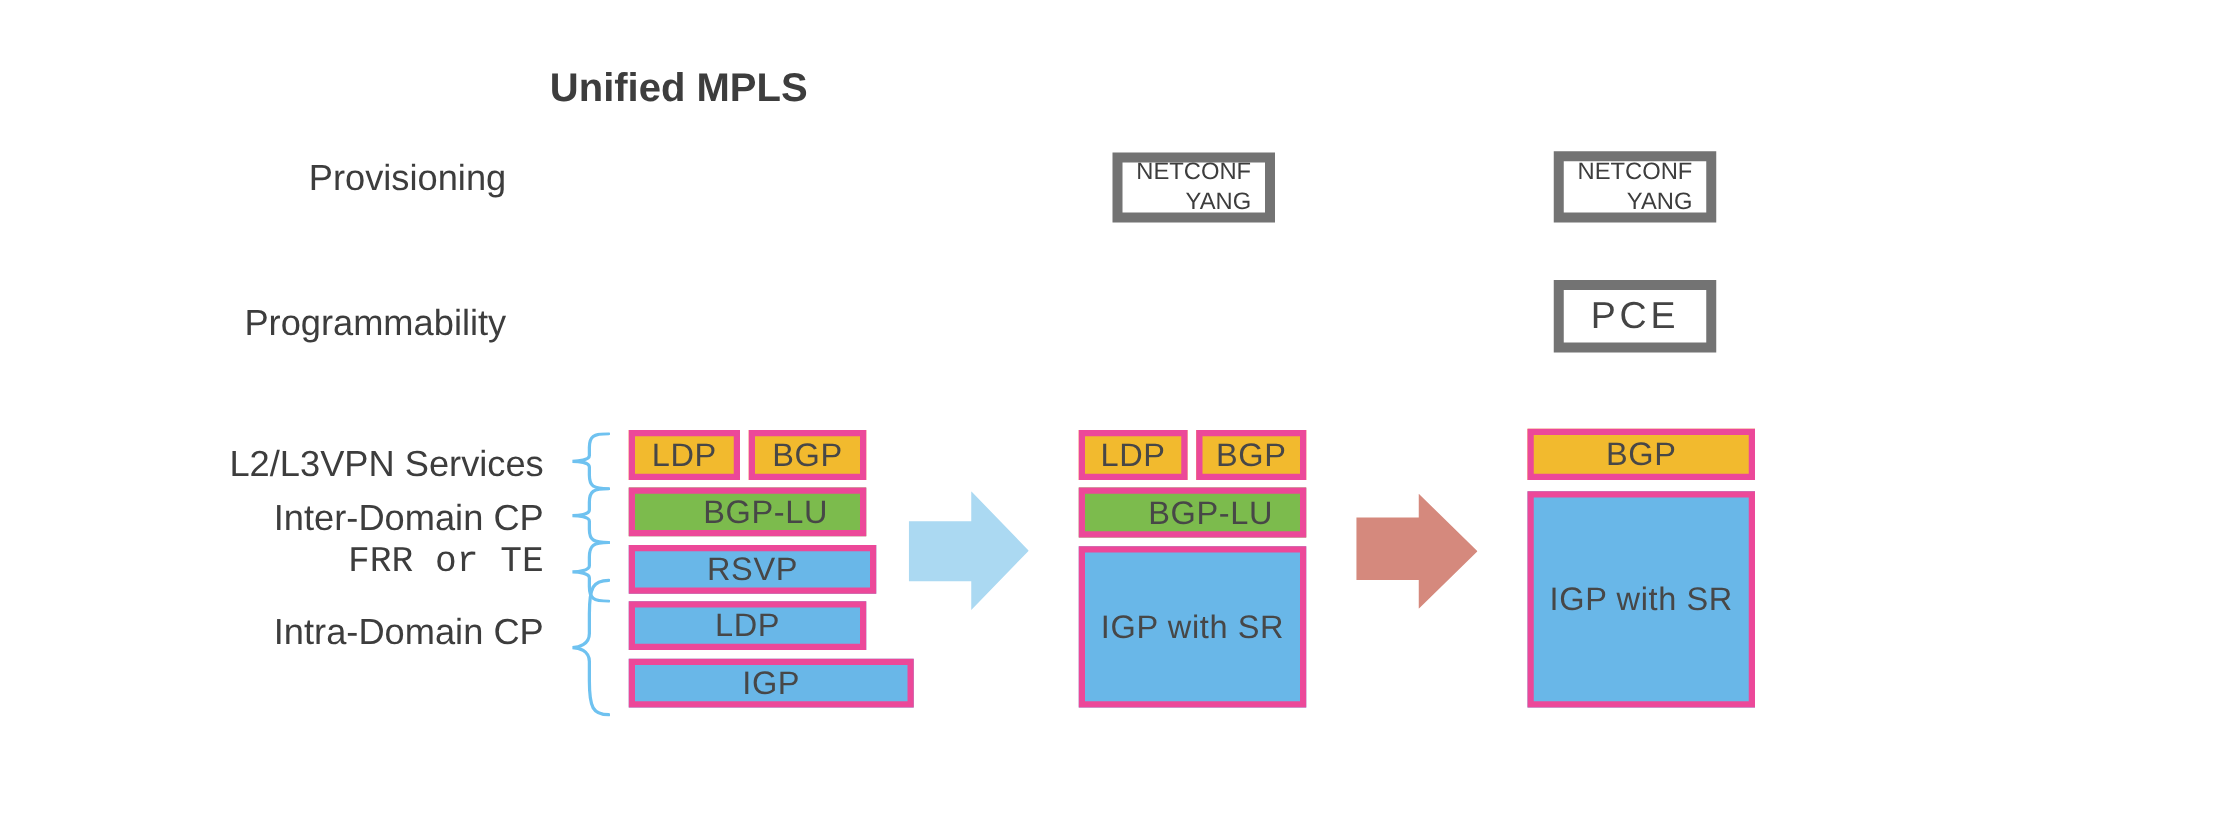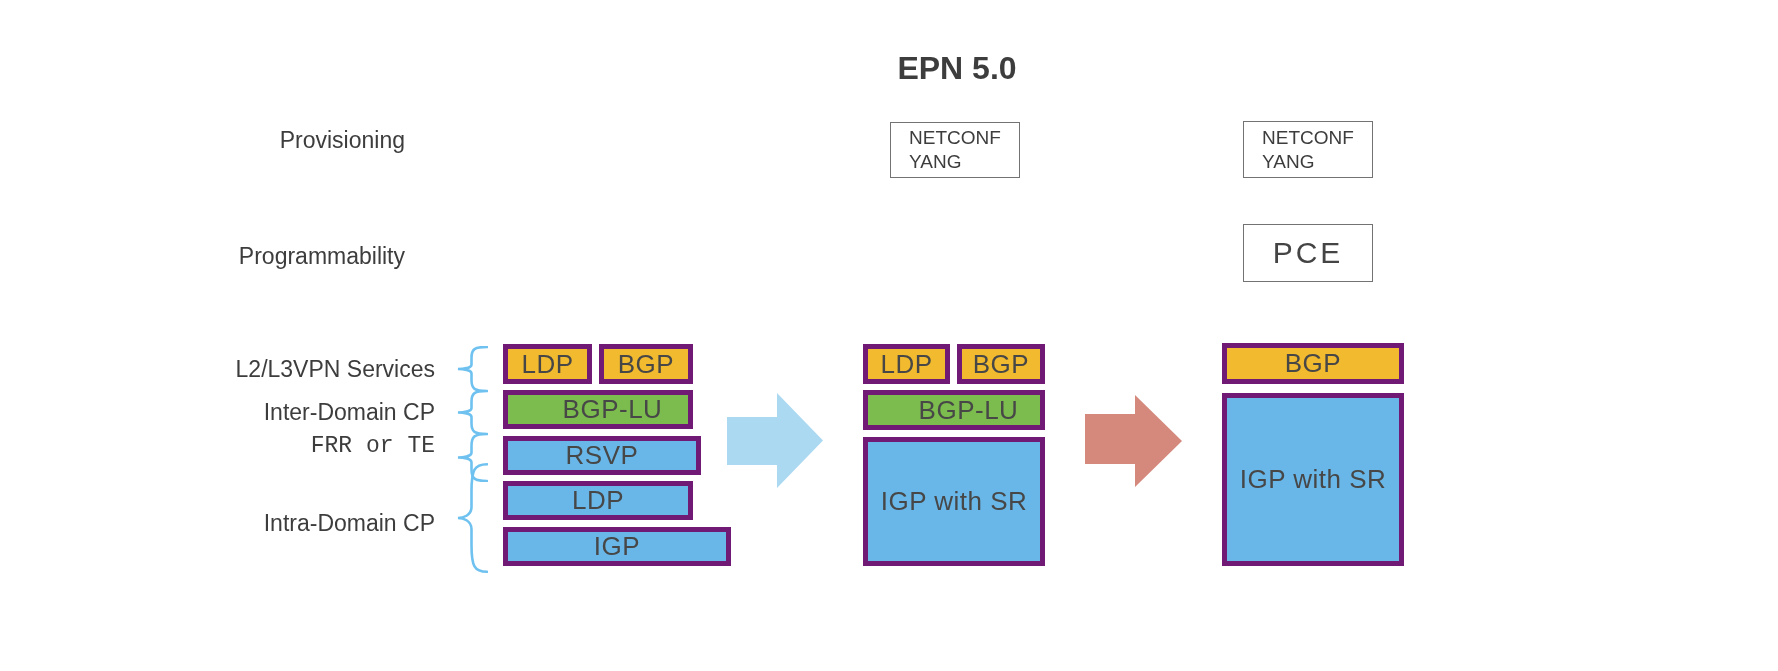--- a/index.html
+++ b/index.html
@@ -22,85 +22,85 @@
     font-weight: bold;
     color: #3d3d3d;
     line-height: 37px;
     white-space: pre-line;
   }
 
   
   .row-label {
     position: absolute;
     text-align: right;
-    font-size: 23px;
+    font-size: 29px;
     color: #3d3d3d;
     white-space: nowrap;
   }
 
   
   .brace { position: absolute; }
   .brace path {
     fill: none;
     stroke: #6fc2f0;
     stroke-width: 2.6;
     stroke-linecap: round;
     vector-effect: non-scaling-stroke;
   }
 
   
   .prov-box {
     position: absolute;
     box-sizing: border-box;
-    border: 1px solid #737373;
+    border: 8px solid #737373;
     background: #ffffff;
     display: flex;
     align-items: center;
     justify-content: center;
-    text-align: left;
+    text-align: right;
     font-size: 19px;
     line-height: 1.25;
     color: #3d3d3d;
     white-space: pre-line;
   }
   .prov-box.pce { font-size: 30px; letter-spacing: 3px; color: #444444; }
 
   
   .stack-box {
     position: absolute;
     box-sizing: border-box;
-    border: 5px solid #701a75;
+    border: 5px solid #ec4899;
     display: flex;
     align-items: center;
     justify-content: center;
     font-size: 26px;
     color: #474747;
     letter-spacing: 0.5px;
     white-space: nowrap;
     text-align: center;
   }
   .fill-yellow { background: #f2ba2e; }
   .fill-green  { background: #7cbb4d; padding-left: 29px; }
   .fill-blue   { background: #69b7e8; }
 
   .arrow { position: absolute; }
 </style>
 </head>
 <body>
 
 <div id="canvas">
 
-  <div class="col-header" style="left:797px; top:50px;">EPN 5.0</div>
+  <div class="col-header" style="left:383px; top:52px;">Unified MPLS</div>
 
   <div class="row-label" style="right:1373px; top:127px;">Provisioning</div>
   <div class="row-label" style="right:1373px; top:227px;margin-top:16px;">Programmability</div>
   <div class="row-label" style="right:1343px; top:356px;text-align:right;">L2/L3VPN Services</div>
   <div class="row-label" style="right:1343px; top:399px;">Inter-Domain CP</div>
   <div class="row-label" style="right:1343px; top:433px;font-family:Liberation Mono, monospace;">FRR or TE</div>
-  <div class="row-label" style="right:1343px; top:510px;">Intra-Domain CP</div>
+  <div class="row-label" style="right:1343px; top:490px;">Intra-Domain CP</div>
 
   <svg class="brace" style="left:455px; top:346px;" width="33" height="46" viewBox="0 0 34 100" preserveAspectRatio="none">
     <path d="M33 2 C20 2 17 7 17 26 L17 40 C17 48 8 50 3 50 C8 50 17 52 17 60 L17 74 C17 93 20 98 33 98"></path>
   </svg>
   <svg class="brace" style="left:455px; top:390px;" width="33" height="45" viewBox="0 0 34 100" preserveAspectRatio="none">
     <path d="M33 2 C20 2 17 7 17 26 L17 40 C17 48 8 50 3 50 C8 50 17 52 17 60 L17 74 C17 93 20 98 33 98"></path>
   </svg>
   <svg class="brace" style="left:455px; top:433px;" width="33" height="49" viewBox="0 0 34 100" preserveAspectRatio="none">
     <path d="M33 2 C20 2 17 7 17 26 L17 40 C17 48 8 50 3 50 C8 50 17 52 17 60 L17 74 C17 93 20 98 33 98"></path>
   </svg>

